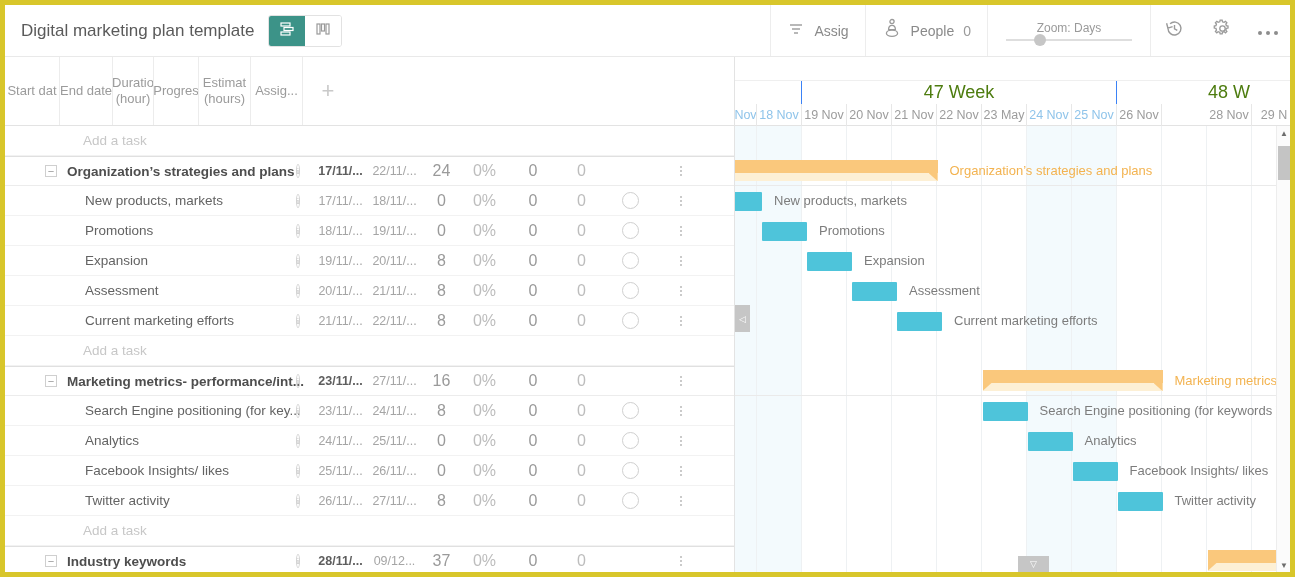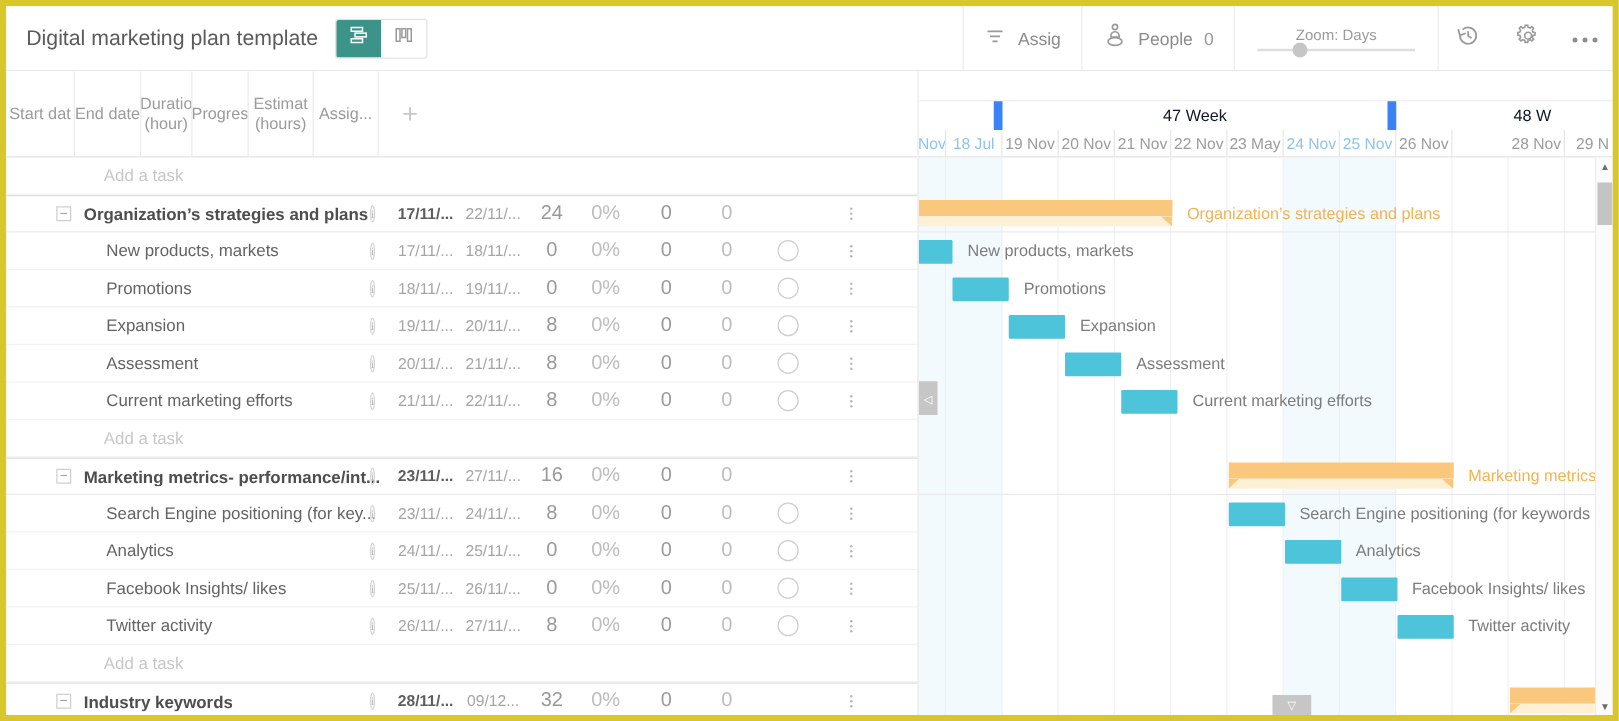--- a/index.html
+++ b/index.html
@@ -150,23 +150,23 @@
   }
   .kebab { display: flex; flex-direction: column; gap: 2px; cursor: pointer; }
   .kebab i { width: 2px; height: 2px; background: #b8b8b8; border-radius: 50%; display: block; }
 
   
   #g-head { position: absolute; left: 0; top: 0; right: 0; height: 69px;
             border-bottom: 1px solid #e3e3e3; background: #fff; }
   #g-head-blank { height: 24px; border-bottom: 1px solid #efefef; }
   #g-weeks { display: flex; height: 23px; }
   .wk {
-    border-right: 7px solid #3b82f6;
+    border-right: 1px solid #3b82f6;
     display: flex; align-items: center; justify-content: center;
-    font-size: 13px; color: #0f172a;
+    font-size: 18px; color: #4d7c0f;
     overflow: hidden; white-space: nowrap;
   }
   #g-days { display: flex; height: 22px; }
   .dy {
     border-right: 1px solid #e7e7e7;
     display: flex; align-items: center; justify-content: center;
     font-size: 12.5px; color: #9c9c9c;
     overflow: hidden; white-space: nowrap;
   }
   .dy.weekend { color: #8fc4ea; }
@@ -795,21 +795,21 @@
             <div class="cell c-center" style="width: 0px; flex: 0 0 0px; overflow: visible;">
               <div class="info-i" style="position: relative; left: -15px;">i</div>
             </div>
             <div class="cell c-center" style="width: 55px; flex: 0 0 55px;">
               <span class="dt bold">28/11/...</span>
             </div>
             <div class="cell c-center" style="width: 53px; flex: 0 0 53px;">
               <span class="dt">09/12...</span>
             </div>
             <div class="cell c-center" style="width: 41px; flex: 0 0 41px;">
-              <span class="num">32</span>
+              <span class="num">37</span>
             </div>
             <div class="cell c-center" style="width: 45px; flex: 0 0 45px;">
               <span class="num faint">0%</span>
             </div>
             <div class="cell c-center" style="width: 52px; flex: 0 0 52px;">
               <span class="num">0</span>
             </div>
             <div class="cell c-center" style="width: 45px; flex: 0 0 45px;">
               <span class="num faint">0</span>
             </div>
@@ -838,21 +838,21 @@
             </div>
             <div class="wk" style="width: 225px; flex: 0 0 225px;">
               <span>48 W</span>
             </div>
           </div>
         <div id="g-days">
             <div class="dy weekend" style="width: 22px; flex: 0 0 22px;">
               <span>Nov</span>
             </div>
             <div class="dy weekend" style="width: 45px; flex: 0 0 45px;">
-              <span>18 Jul</span>
+              <span>18 Nov</span>
             </div>
             <div class="dy" style="width: 45px; flex: 0 0 45px;">
               <span>19 Nov</span>
             </div>
             <div class="dy" style="width: 45px; flex: 0 0 45px;">
               <span>20 Nov</span>
             </div>
             <div class="dy" style="width: 45px; flex: 0 0 45px;">
               <span>21 Nov</span>
             </div>

